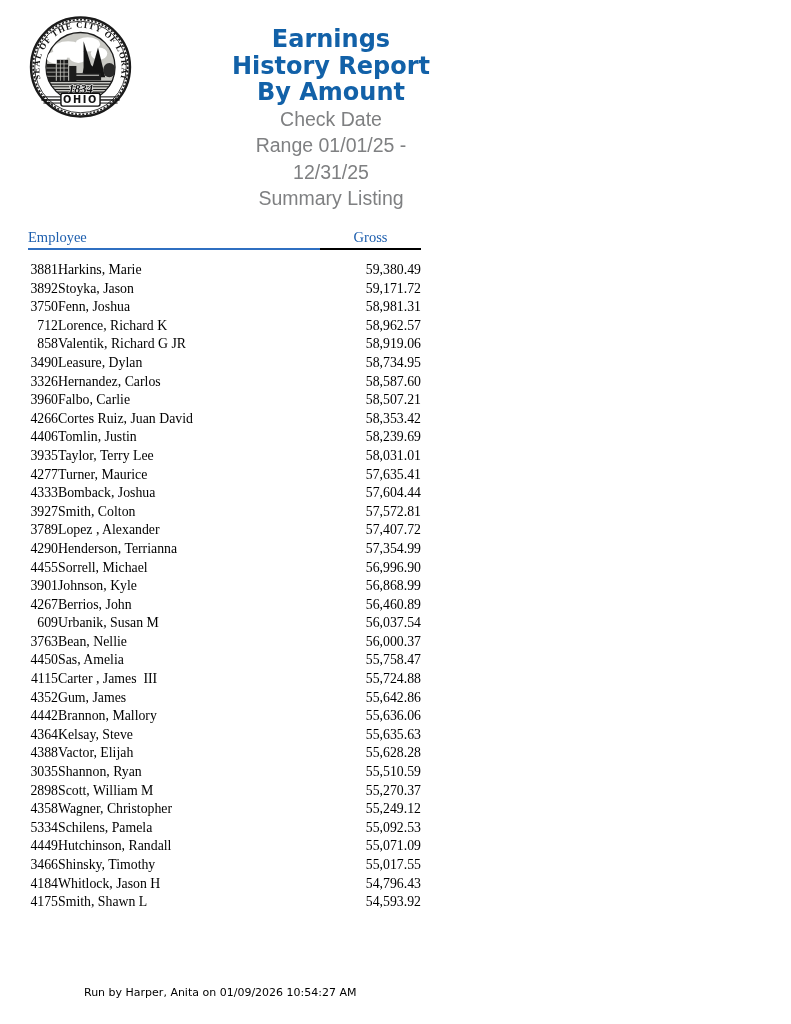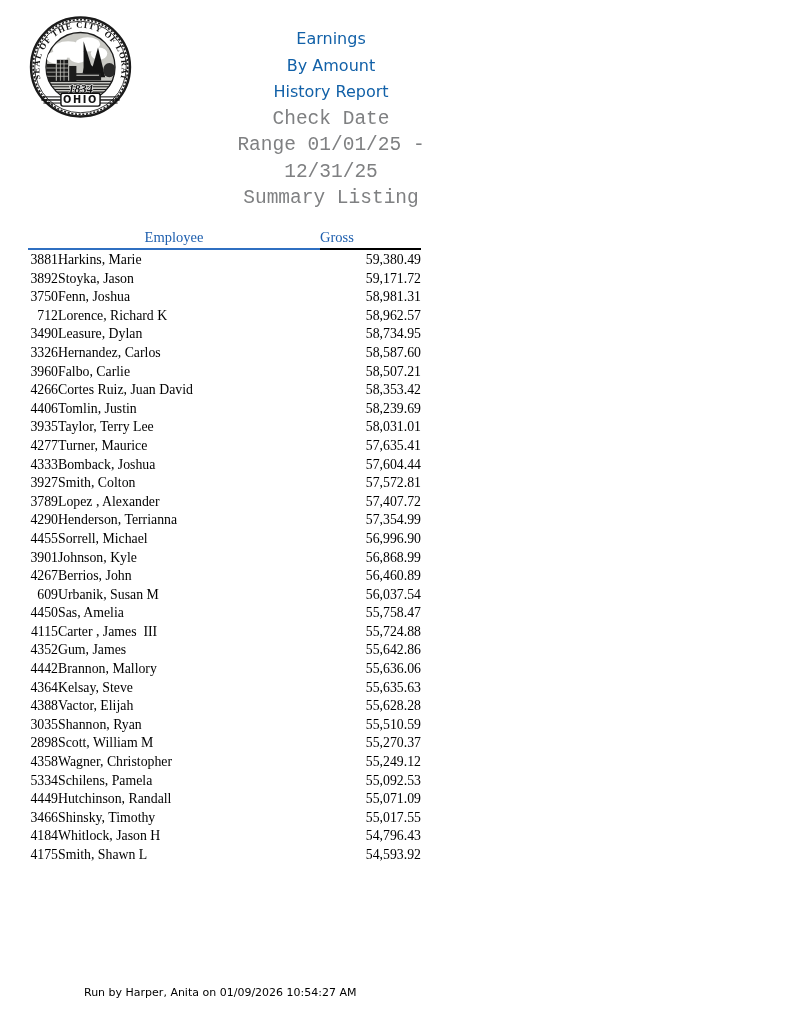--- a/index.html
+++ b/index.html
@@ -22,58 +22,58 @@
   .seal{
     position:absolute;left:29px;top:15px;
     width:103px;height:104px;
   }
   .title-block{
     position:absolute;left:206px;top:26px;width:250px;
     text-align:center;
   }
   .title-line{
     font-family:"DejaVu Sans",sans-serif;
-    font-weight:normal;
-    font-size:16px;line-height:26.5px;
+    font-weight:bold;
+    font-size:24px;line-height:26.5px;
     color:var(--accent);
   }
   .subtitle-line,.summary-line{
-    font-family:Liberation Mono, monospace;
+    font-family:Liberation Sans, sans-serif;
     font-size:19.5px;line-height:26.5px;
     color:var(--muted);
   }
   
   table.earnings{
     position:absolute;left:28px;top:229px;
     width:393px;
     border-collapse:collapse;table-layout:fixed;
   }
   table.earnings col.c1{width:30px;}
   table.earnings col.c3{width:101px;}
   table.earnings th{
     font-family:"Liberation Serif",serif;
     font-weight:normal;
     font-size:14.5px;line-height:17px;
     color:var(--head-blue);
     padding:0 0 2px 0;
     vertical-align:bottom;
   }
-  th.th-emp{text-align:center;border-bottom:2.5px solid var(--line-blue);padding-left:2px;margin-top:8px;}
-  th.th-gross{text-align:left;border-bottom:2px solid var(--ink);}
+  th.th-emp{text-align:left;border-bottom:2.5px solid var(--line-blue);padding-left:2px;margin-top:8px;}
+  th.th-gross{text-align:center;border-bottom:2px solid var(--ink);}
   table.earnings td{
     font-family:"Liberation Serif",serif;
     font-size:13.8px;line-height:18.6px;
     color:var(--ink);
     padding:0;
     overflow:hidden;
   }
   td.c-id{text-align:right;}
   td.c-name{padding-left:7px;white-space:pre;}
   td.c-gross{text-align:right;}
-  tbody tr:first-child td{padding-top:1px;}
+  tbody tr:first-child td{padding-top:11px;}
   
   .footer-left{
     position:absolute;left:84px;top:986px;
     font-family:"DejaVu Sans",sans-serif;
     font-size:11px;color:var(--ink);
   }
   .footer-right{
     position:absolute;right:51px;top:986px;
     font-family:"DejaVu Sans",sans-serif;
     font-size:11px;color:var(--ink);margin-top:46px;
@@ -156,22 +156,22 @@
       <line x1="69" y1="82" x2="88" y2="82" stroke="#111" stroke-width="1.4"></line>
       <line x1="69" y1="85" x2="86" y2="85" stroke="#111" stroke-width="1"></line>
       <rect x="31" y="75.5" width="38" height="12.5" rx="2" fill="#ffffff" stroke="#111111" stroke-width="1.4"></rect>
       <text x="50" y="85.3" text-anchor="middle" font-size="9.5" font-weight="bold" letter-spacing="1.6" fill="#111111" style="font-family:'DejaVu Sans',sans-serif">OHIO</text>
     </g>
   </svg>
 
   <div class="title-block">
     <div>
         <div class="title-line">Earnings</div>
+        <div class="title-line">History Report</div>
         <div class="title-line">By Amount</div>
-        <div class="title-line">History Report</div>
       </div>
     <div>
         <div class="subtitle-line">Check Date</div>
         <div class="subtitle-line">Range 01/01/25 -</div>
         <div class="subtitle-line">12/31/25</div>
       </div>
     <div class="summary-line">Summary Listing</div>
   </div>
 
   <table class="earnings">
@@ -201,20 +201,25 @@
           <td class="c-id">3750</td>
           <td class="c-name">Fenn, Joshua</td>
           <td class="c-gross">58,981.31</td>
         </tr>
         <tr>
           <td class="c-id">712</td>
           <td class="c-name">Lorence, Richard K</td>
           <td class="c-gross">58,962.57</td>
         </tr>
         <tr>
+          <td class="c-id">858</td>
+          <td class="c-name">Valentik, Richard G JR</td>
+          <td class="c-gross">58,919.06</td>
+        </tr>
+        <tr>
           <td class="c-id">3490</td>
           <td class="c-name">Leasure, Dylan</td>
           <td class="c-gross">58,734.95</td>
         </tr>
         <tr>
           <td class="c-id">3326</td>
           <td class="c-name">Hernandez, Carlos</td>
           <td class="c-gross">58,587.60</td>
         </tr>
         <tr>
@@ -276,20 +281,25 @@
           <td class="c-id">4267</td>
           <td class="c-name">Berrios, John</td>
           <td class="c-gross">56,460.89</td>
         </tr>
         <tr>
           <td class="c-id">609</td>
           <td class="c-name">Urbanik, Susan M</td>
           <td class="c-gross">56,037.54</td>
         </tr>
         <tr>
+          <td class="c-id">3763</td>
+          <td class="c-name">Bean, Nellie</td>
+          <td class="c-gross">56,000.37</td>
+        </tr>
+        <tr>
           <td class="c-id">4450</td>
           <td class="c-name">Sas, Amelia</td>
           <td class="c-gross">55,758.47</td>
         </tr>
         <tr>
           <td class="c-id">4115</td>
           <td class="c-name">Carter , James  III</td>
           <td class="c-gross">55,724.88</td>
         </tr>
         <tr>

